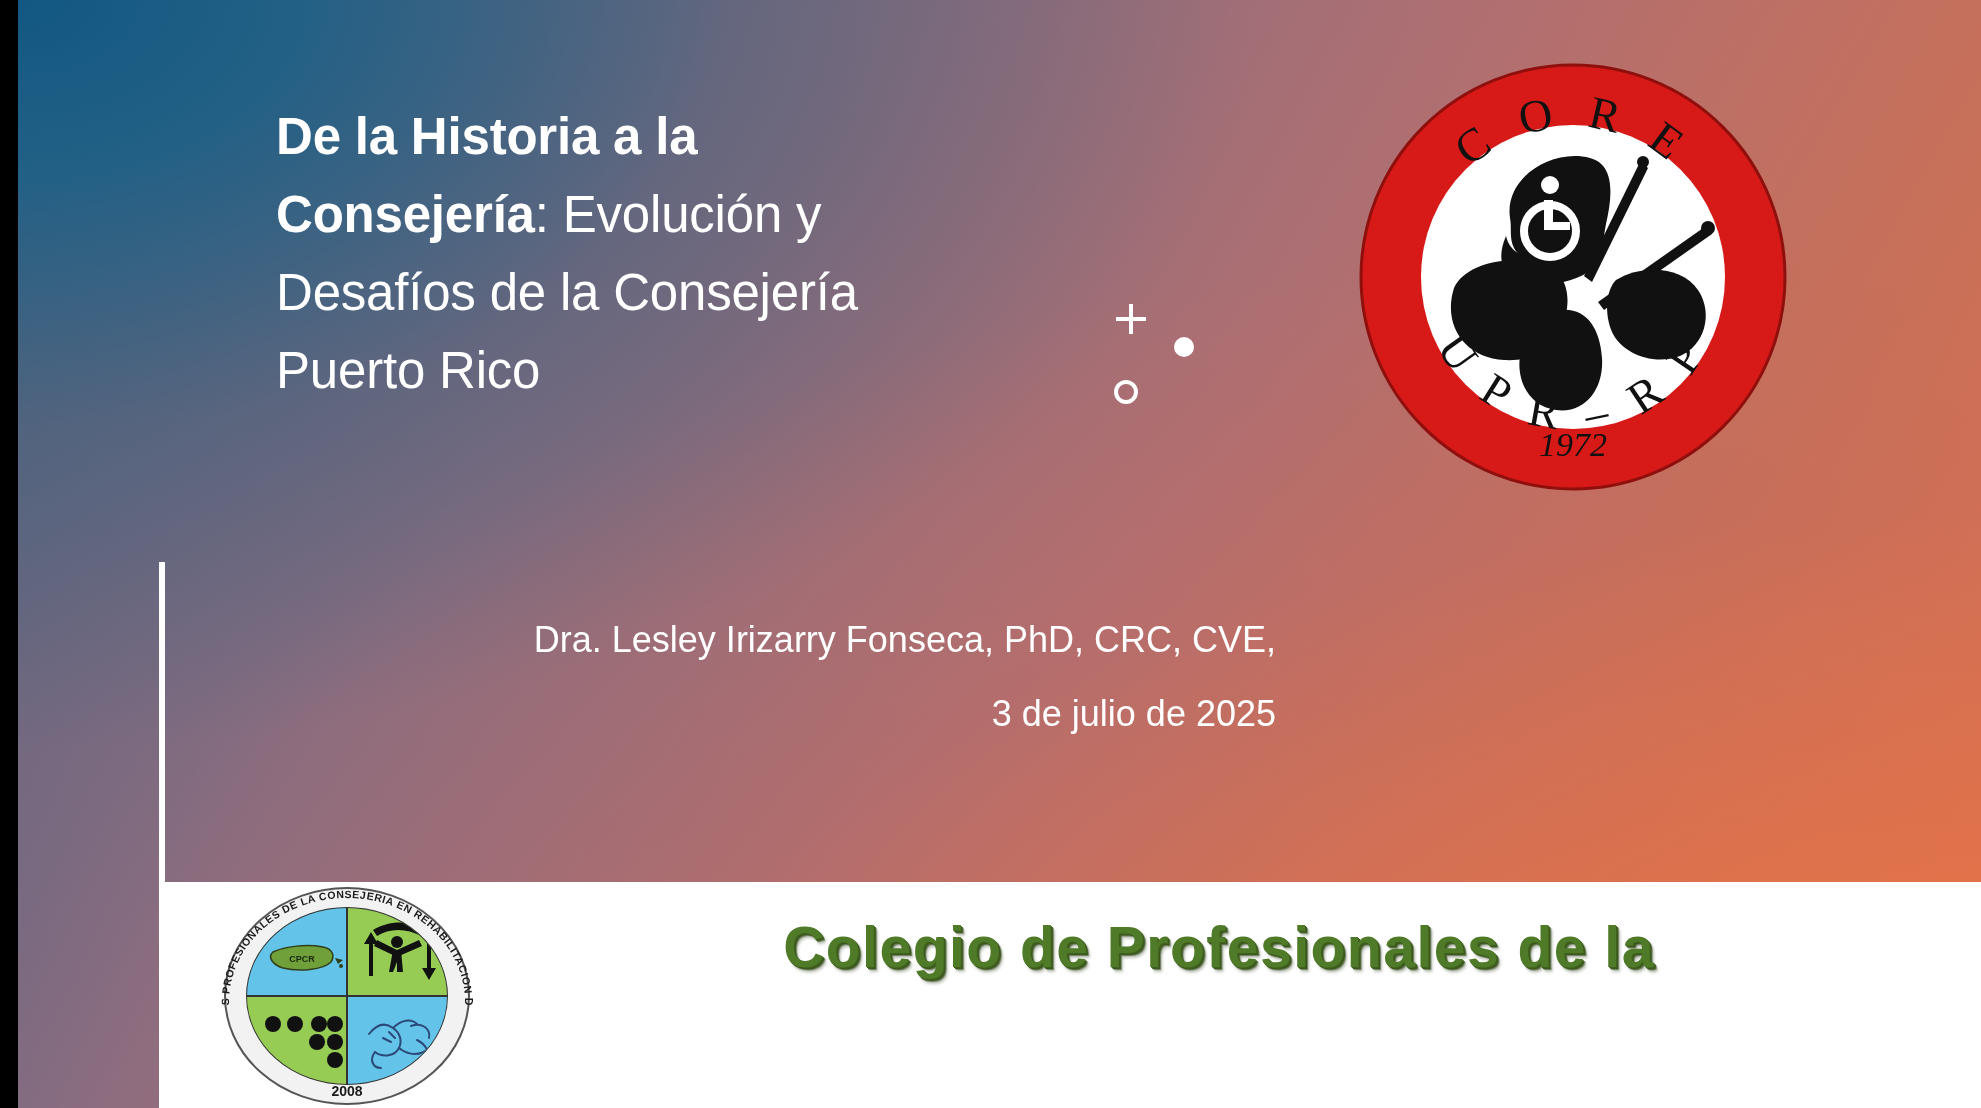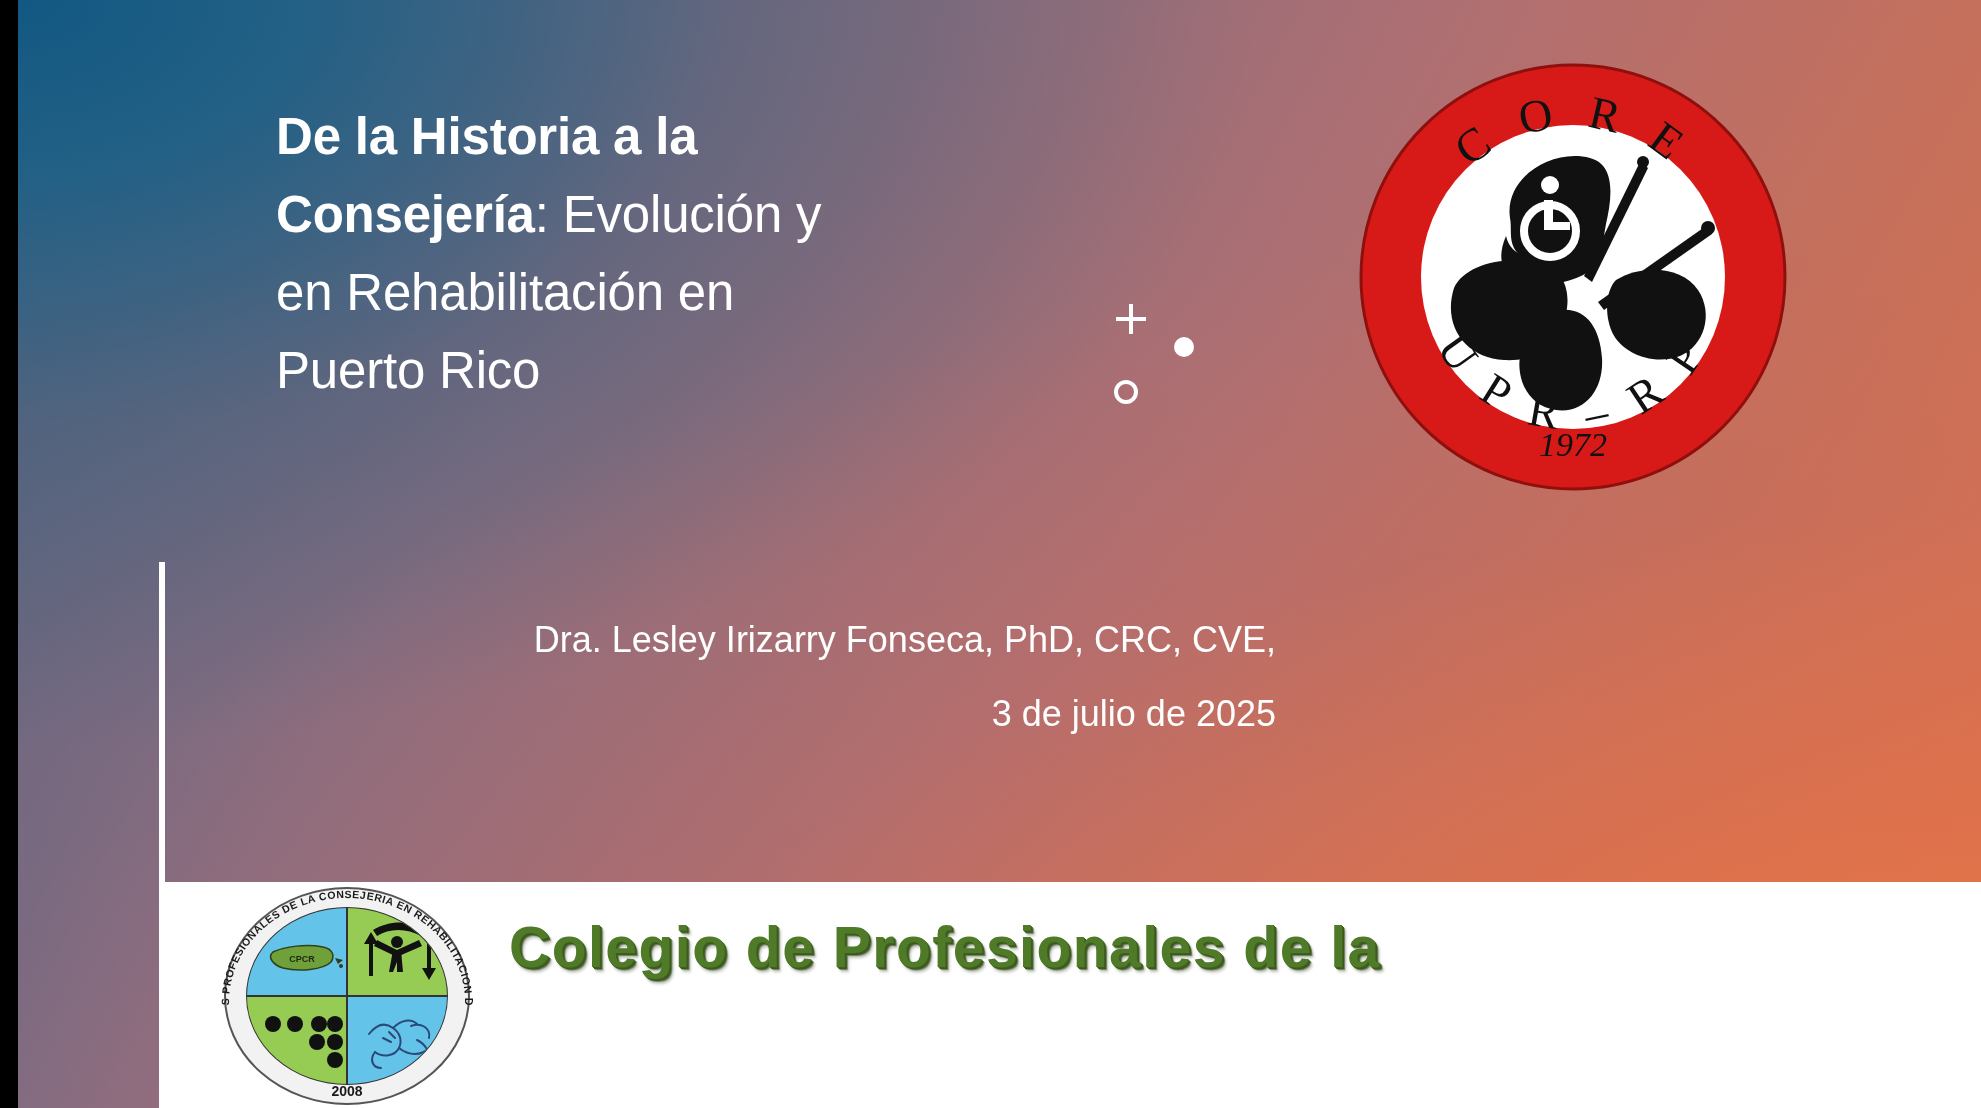--- a/index.html
+++ b/index.html
@@ -119,20 +119,21 @@
     width: 280px;
     height: 224px;
   }
   #cpcr-seal svg { display: block; width: 100%; height: 100%; }
 
   #banner-text {
     position: absolute;
     left: 350px;
     top: 22px;
     width: 1420px;
+    text-align: center;
   }
   .banner-line {
     color: #4f7a28;
     font-size: 57px;
     line-height: 86px;
     font-weight: 700;
     letter-spacing: 1.5px;
     text-shadow:
       1px 1px 0 #3f5f1e,
       2px 2px 0 #3b591c,
@@ -147,21 +148,21 @@
 <div id="slide">
 
   <div id="title-block">
     <div class="title-line">
       <span class="title-strong">De la Historia a la</span><span></span>
     </div>
     <div class="title-line">
       <span class="title-strong">Consejería</span><span>: Evolución y</span>
     </div>
     <div class="title-line">
-      <span>en Rehabilitación en</span>
+      <span>Desafíos de la Consejería</span>
     </div>
     <div class="title-line">
       <span>Puerto Rico</span>
     </div>
   </div>
 
   <div class="deco" id="deco-plus"></div>
   <div class="deco" id="deco-dot"></div>
   <div class="deco" id="deco-circle"></div>
 

